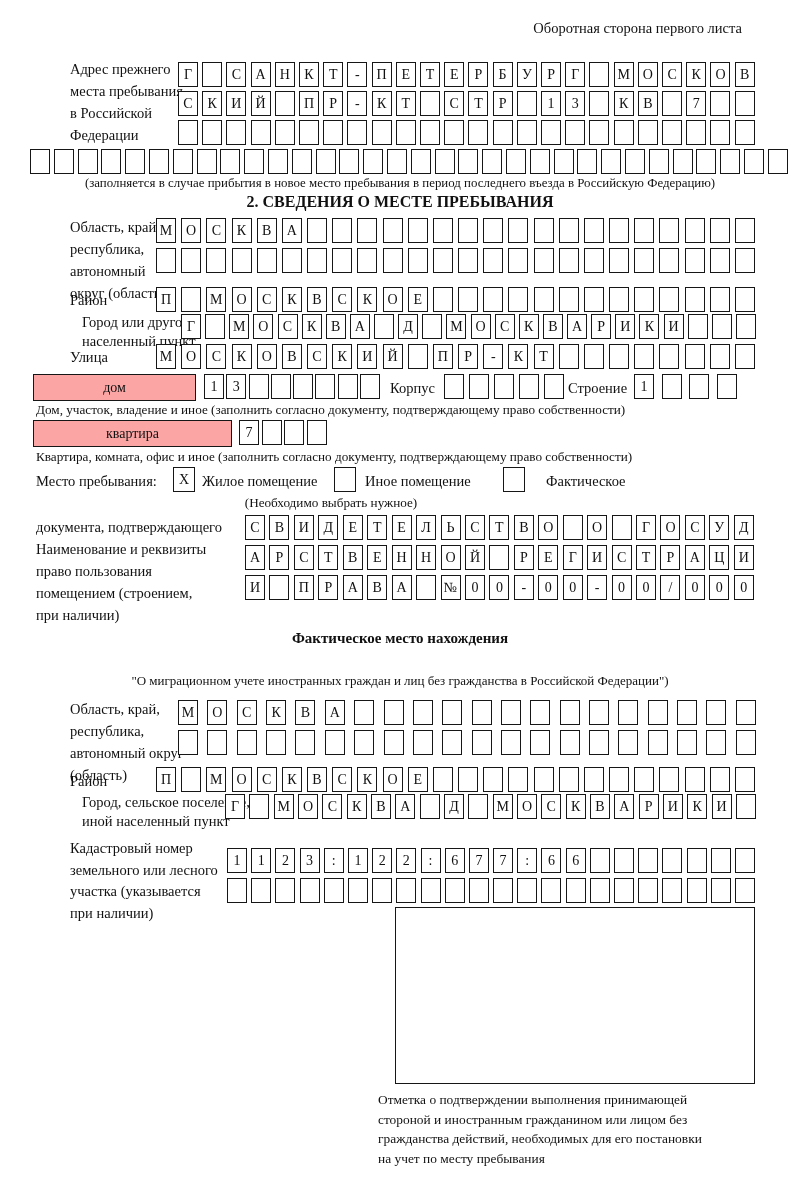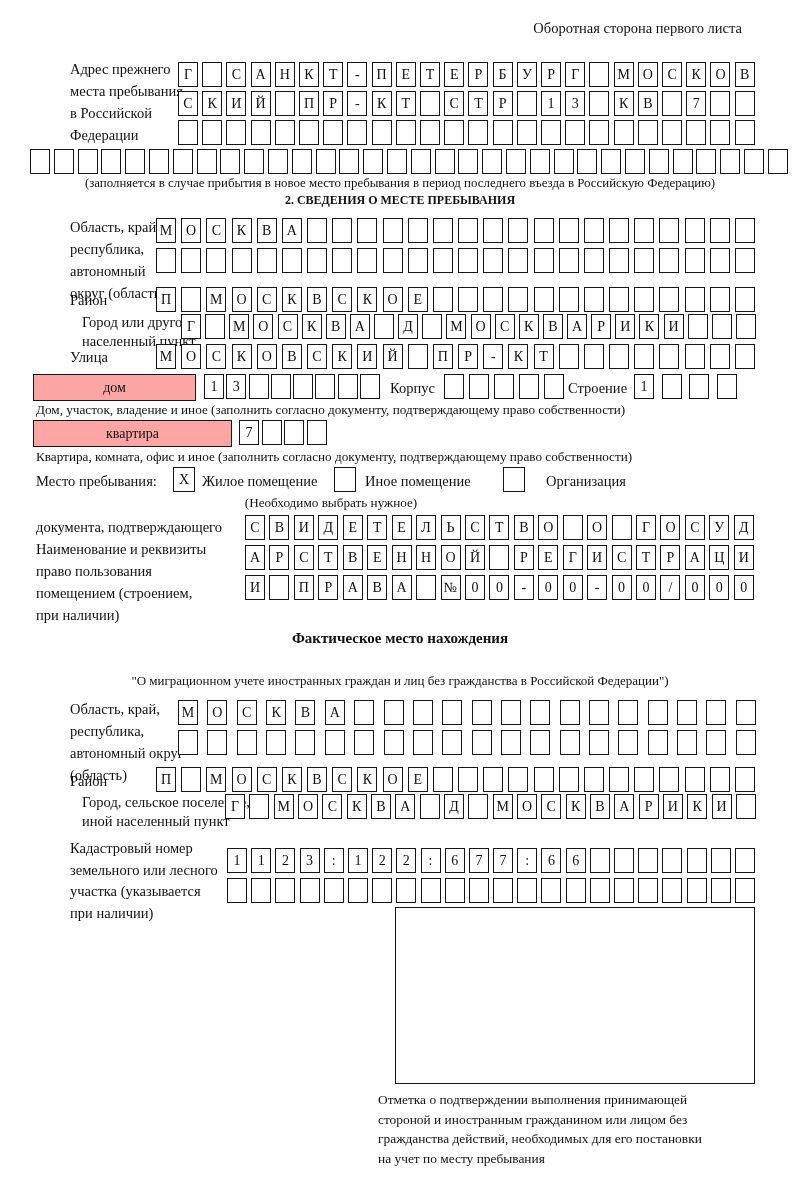--- a/index.html
+++ b/index.html
@@ -20,21 +20,21 @@
   .widebox{
     position:absolute;box-sizing:border-box;border:1.6px solid #161616;height:27px;
     display:flex;align-items:center;justify-content:center;font-size:14px;background:#fca5a5;
   }
   .cbox{
     position:absolute;width:22px;height:25px;box-sizing:border-box;border:1.6px solid #161616;
     display:flex;align-items:center;justify-content:center;font-size:14px;background:#fff;
   }
   .caption{position:absolute;font-size:13.2px;white-space:nowrap;}
   .centered{position:absolute;left:0;width:800px;text-align:center;white-space:nowrap;}
-  .sect-title{font-weight:bold;font-size:12px;}
+  .sect-title{font-weight:bold;font-size:16px;}
   .note{font-size:12.9px;}
   .stampbox{position:absolute;box-sizing:border-box;border:1.9px solid #161616;background:#fff;}
   .stampcap{position:absolute;font-size:13.4px;line-height:19.5px;}
 </style>
 </head>
 <body>
 
 <div class="page">
 
   <div class="abs" style="top:20px;right:58px;font-size:14.5px">Оборотная сторона первого листа</div>
@@ -343,21 +343,21 @@
       <span class="cell"></span>
     </div>
   <div class="caption" style="left:36px;top:449px">Квартира, комната, офис и иное (заполнить согласно документу, подтверждающему право собственности)</div>
 
   <div class="label" style="left:36px;top:470px">Место пребывания:</div>
   <div class="cbox" style="left:173px;top:467px">X</div>
   <div class="label" style="left:202px;top:470px">Жилое помещение</div>
   <div class="cbox" style="left:334px;top:467px"></div>
   <div class="label" style="left:365px;top:470px">Иное помещение</div>
   <div class="cbox" style="left:503px;top:467px"></div>
-  <div class="label" style="left:546px;top:470px">Организация</div>
+  <div class="label" style="left:546px;top:470px">Фактическое</div>
   <div class="abs" style="left:181px;top:495px;width:300px;text-align:center;font-size:13.2px">(Необходимо выбрать нужное)</div>
 
   <div class="label" style="left:36px;top:516px">
       <div>документа, подтверждающего</div>
       <div>Наименование и реквизиты</div>
       <div>право пользования</div>
       <div>помещением (строением,</div>
       <div>при наличии)</div>
     </div>
   <div class="cellrow" style="left:245px;top:515px;width:509px">

